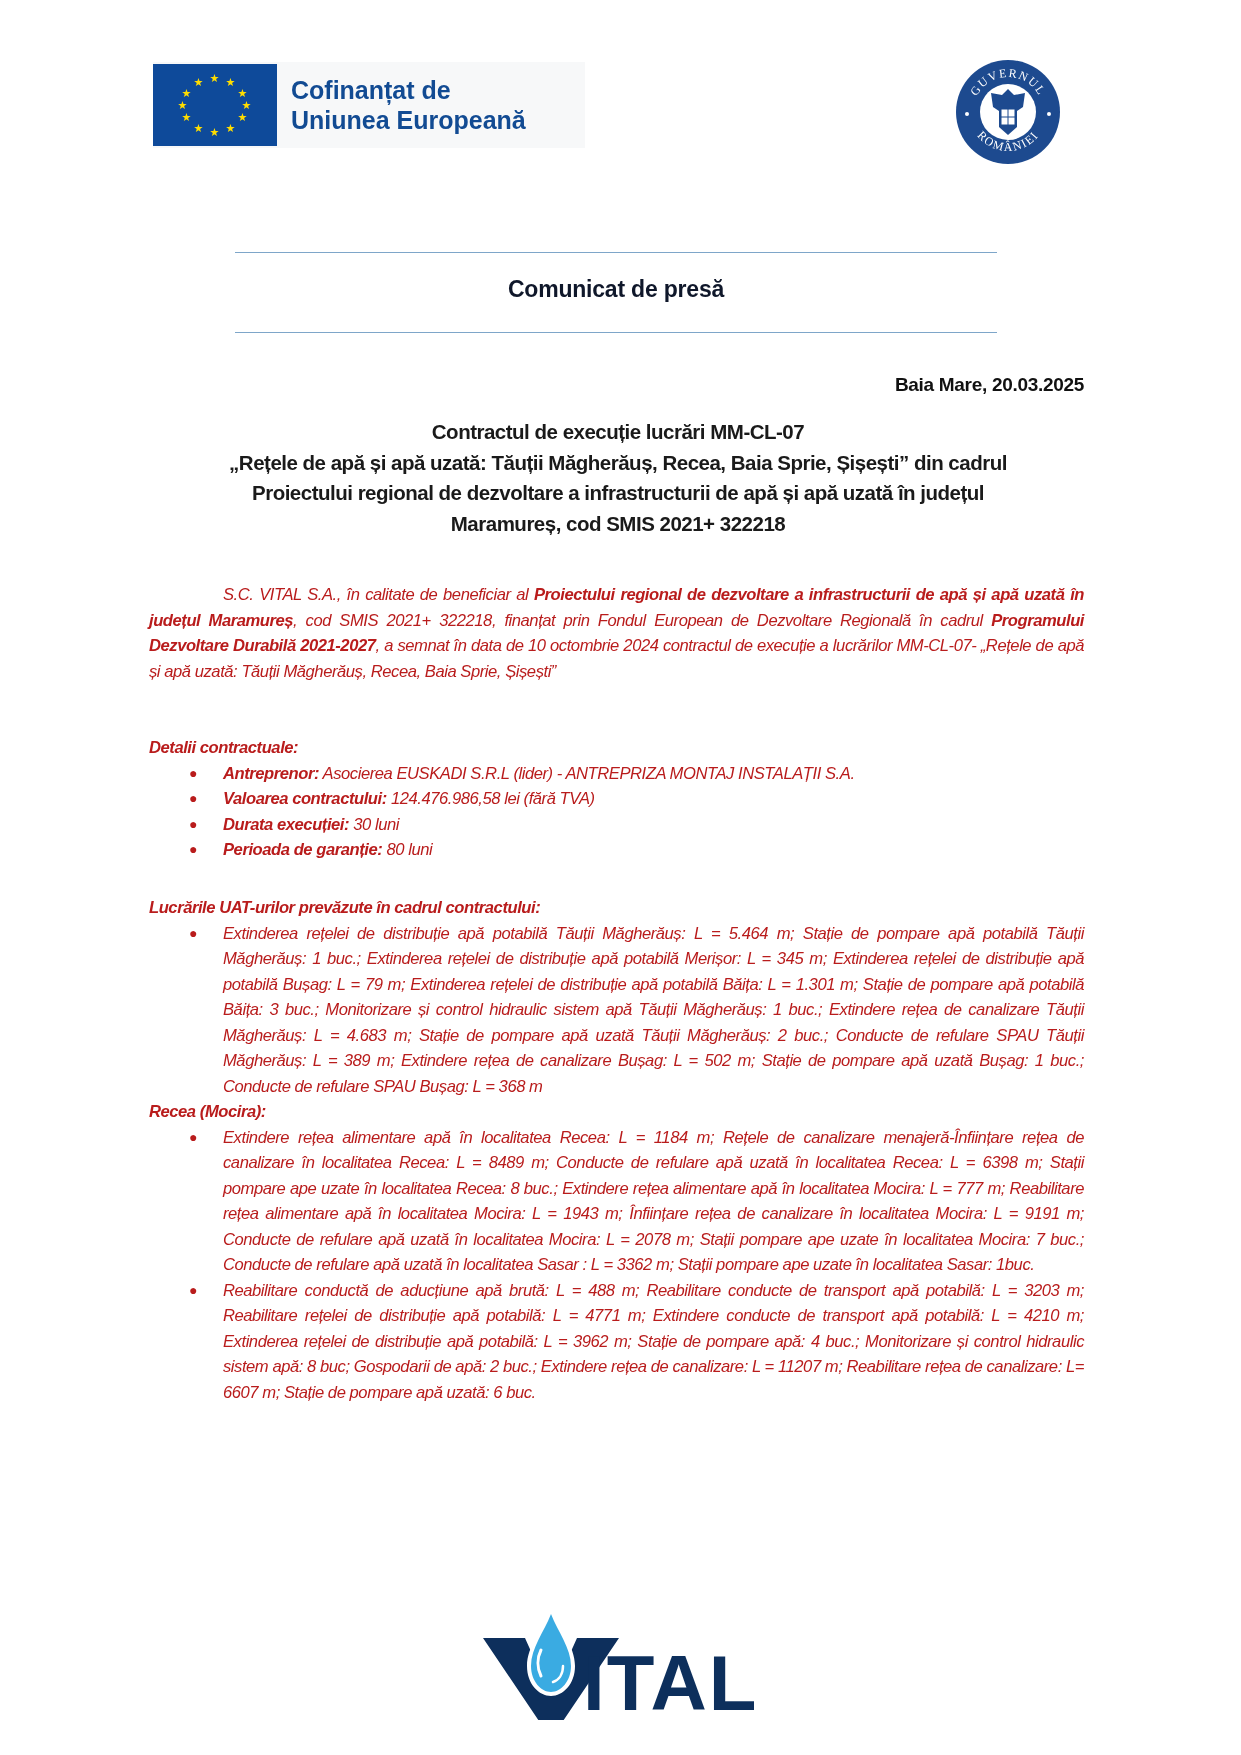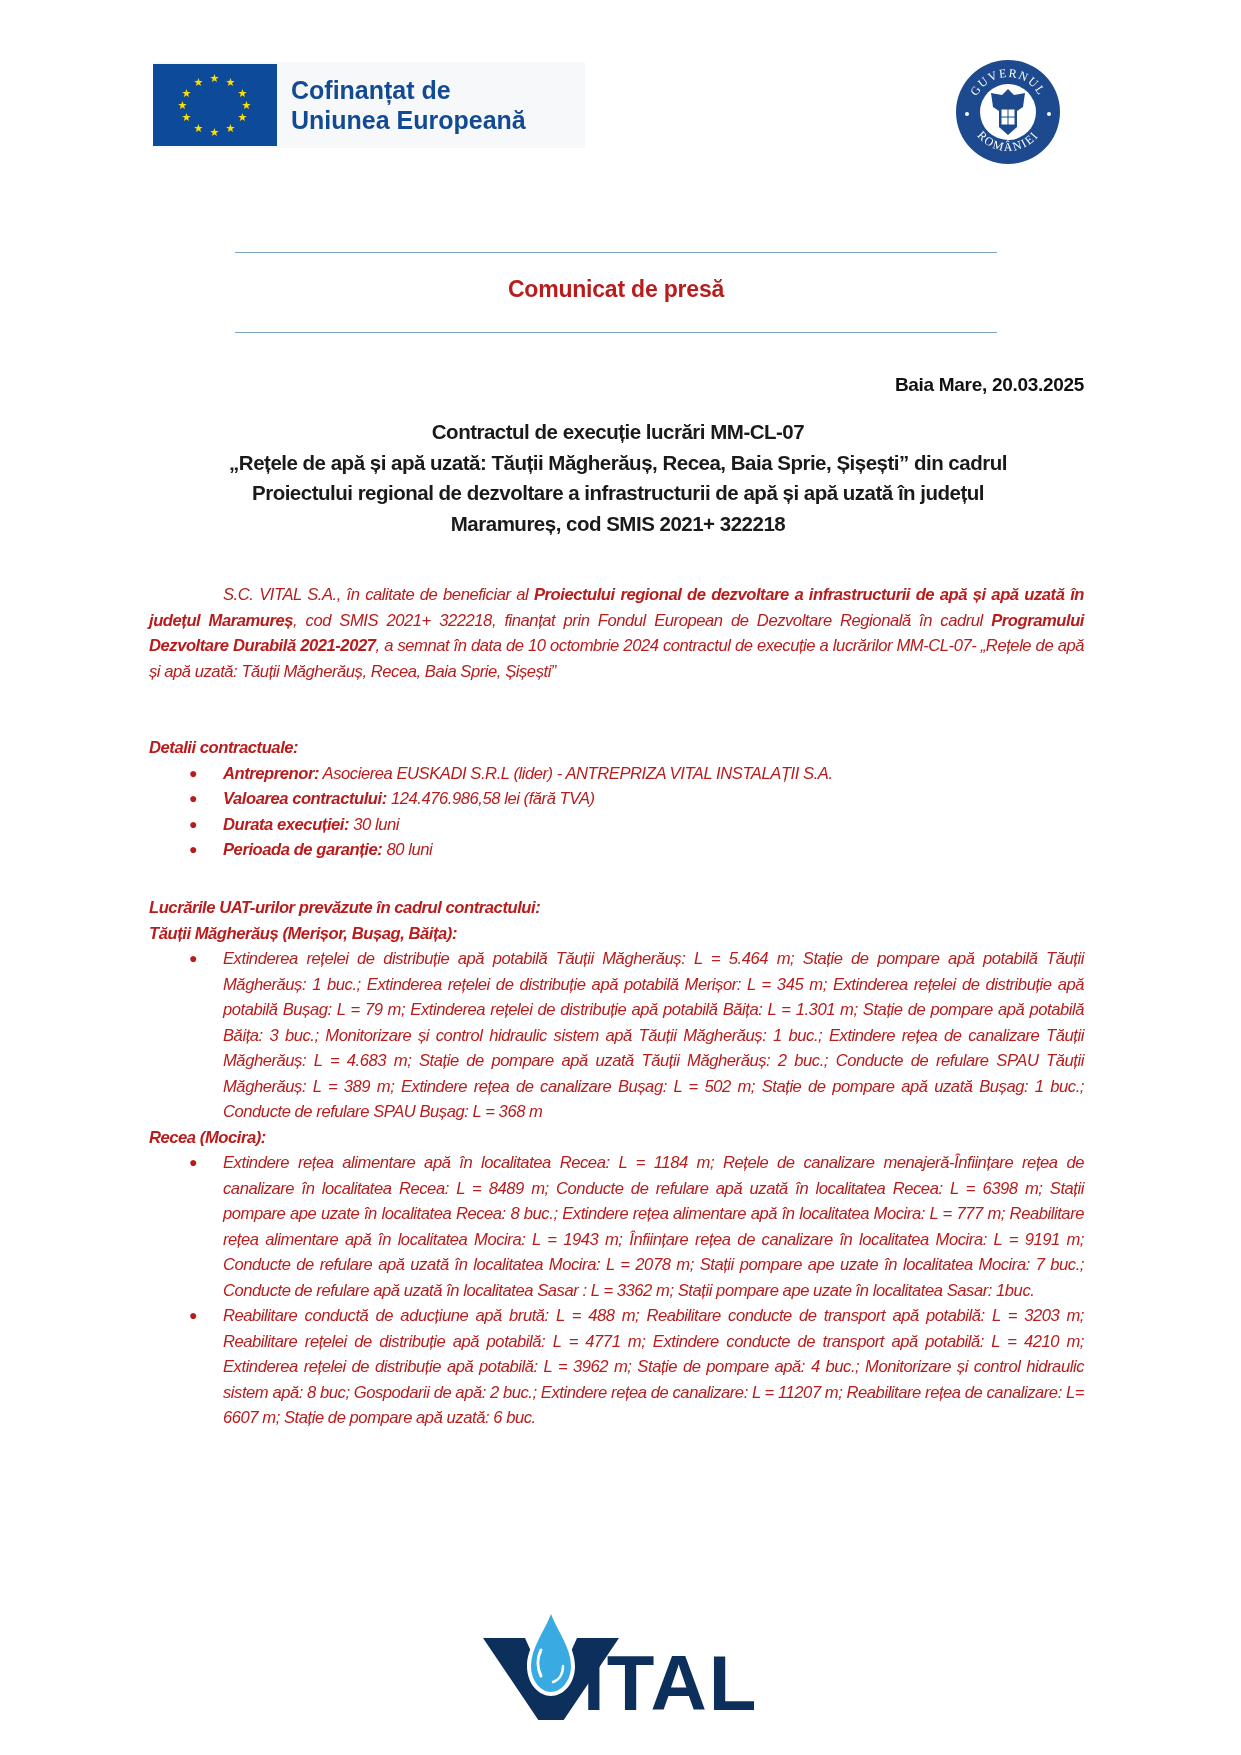--- a/index.html
+++ b/index.html
@@ -15,21 +15,21 @@
     .eu-text { color: #124b93; font-weight: bold; font-size: 25px; line-height: 30px; font-family: "Liberation Sans", sans-serif; }
 
     
     .gov-logo { position: absolute; left: 955px; top: 59px; width: 106px; height: 106px; }
 
     
     .rule { position: absolute; left: 235px; width: 762px; height: 0; border-top: 1.5px solid #7ea6c9; }
     .rule.top { top: 252px; }
     .rule.bottom { top: 332px; }
     .press-title { position: absolute; left: 235px; width: 762px; top: 276px; text-align: center;
-      color: #b91c1c; font-weight: bold; font-size: 23px; font-family: "Liberation Sans Narrow", "Liberation Sans", sans-serif; letter-spacing: -0.2px; }
+      color: #0f172a; font-weight: bold; font-size: 23px; font-family: "Liberation Sans Narrow", "Liberation Sans", sans-serif; letter-spacing: -0.2px; }
 
     .date { position: absolute; right: 157px; top: 374px; font-weight: bold; font-size: 19px; letter-spacing: -0.3px; }
 
     .headline { position: absolute; left: 156px; width: 924px; top: 417px; text-align: center;
       font-weight: bold; font-size: 20.5px; line-height: 30.5px; letter-spacing: -0.5px; color: #1a1a1a; }
 
     .body-text { position: absolute; left: 149px; width: 935px; font-size: 16.6px; line-height: 25.5px; color: #b91c1c; letter-spacing: -0.45px; font-style: italic; }
     .intro { top: 582px; text-align: justify; text-indent: 74px; }
 
     .section-title { font-weight: bold; }
@@ -103,41 +103,40 @@
     <div>Maramureș, cod SMIS 2021+ 322218</div>
   </div>
 
   <p class="body-text intro" style="margin:0"><span>S.C. VITAL S.A., în calitate de beneficiar al </span><b>Proiectului regional de dezvoltare a infrastructurii de apă și apă uzată în județul Maramureș</b><span>, cod SMIS 2021+ 322218, finanțat prin Fondul European de Dezvoltare Regională în cadrul </span><b>Programului Dezvoltare Durabilă 2021-2027</b><span>, a semnat în data de 10 octombrie 2024 contractul de execuție a lucrărilor MM-CL-07- „Rețele de apă și apă uzată: Tăuții Măgherăuș, Recea, Baia Sprie, Șișești”</span></p>
 
   <div class="body-text details">
     <div class="section-title">Detalii contractuale:</div>
     <ul>
       <li class="bullet-item">
         <span class="bullet">●</span>
-        <b>Antreprenor:</b><span> Asocierea EUSKADI S.R.L (lider) - ANTREPRIZA VITAL INSTALAȚII S.A.</span>
+        <b>Antreprenor:</b><span> Asocierea EUSKADI S.R.L (lider) - ANTREPRIZA MONTAJ INSTALAȚII S.A.</span>
       </li>
       <li class="bullet-item">
         <span class="bullet">●</span>
         <b>Valoarea contractului:</b><span> 124.476.986,58 lei (fără TVA)</span>
       </li>
       <li class="bullet-item">
         <span class="bullet">●</span>
         <b>Durata execuției:</b><span> 30 luni</span>
       </li>
       <li class="bullet-item">
         <span class="bullet">●</span>
         <b>Perioada de garanție:</b><span> 80 luni</span>
       </li>
     </ul>
   </div>
 
   <div class="body-text works">
     <div class="section-title">Lucrările UAT-urilor prevăzute în cadrul contractului:</div>
 
-    <div class="section-title">Tăuții Măgherăuș (Merișor, Bușag, Băița):</div>
     <ul>
       <li class="bullet-item">
         <span class="bullet">●</span>
         <span>Extinderea rețelei de distribuție apă potabilă Tăuții Măgherăuș: L = 5.464 m; Stație de pompare apă potabilă Tăuții Măgherăuș: 1 buc.; Extinderea rețelei de distribuție apă potabilă Merișor: L = 345 m; Extinderea rețelei de distribuție apă potabilă Bușag: L = 79 m; Extinderea rețelei de distribuție apă potabilă Băița: L = 1.301 m; Stație de pompare apă potabilă Băița: 3 buc.; Monitorizare și control hidraulic sistem apă Tăuții Măgherăuș: 1 buc.; Extindere rețea de canalizare Tăuții Măgherăuș: L = 4.683 m; Stație de pompare apă uzată Tăuții Măgherăuș: 2 buc.; Conducte de refulare SPAU Tăuții Măgherăuș: L = 389 m; Extindere rețea de canalizare Bușag: L = 502 m; Stație de pompare apă uzată Bușag: 1 buc.; Conducte de refulare SPAU Bușag: L = 368 m</span>
       </li>
     </ul>
 
     <div class="section-title">Recea (Mocira):</div>
     <ul>
       <li class="bullet-item">

